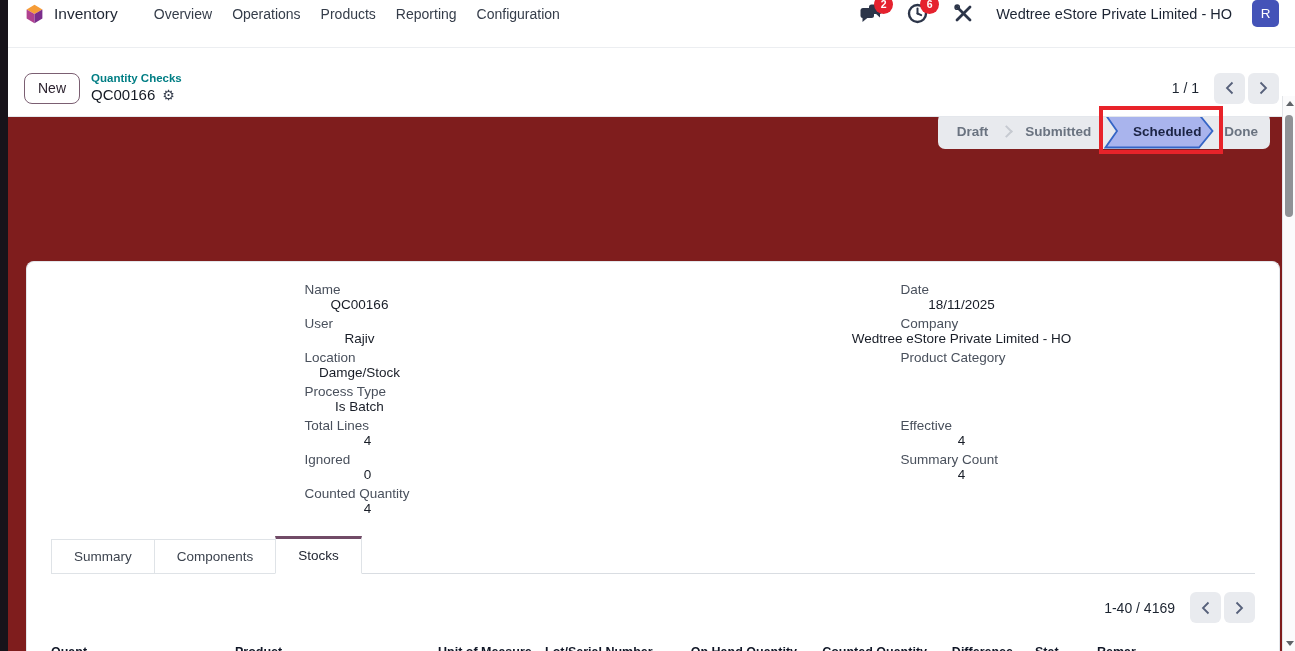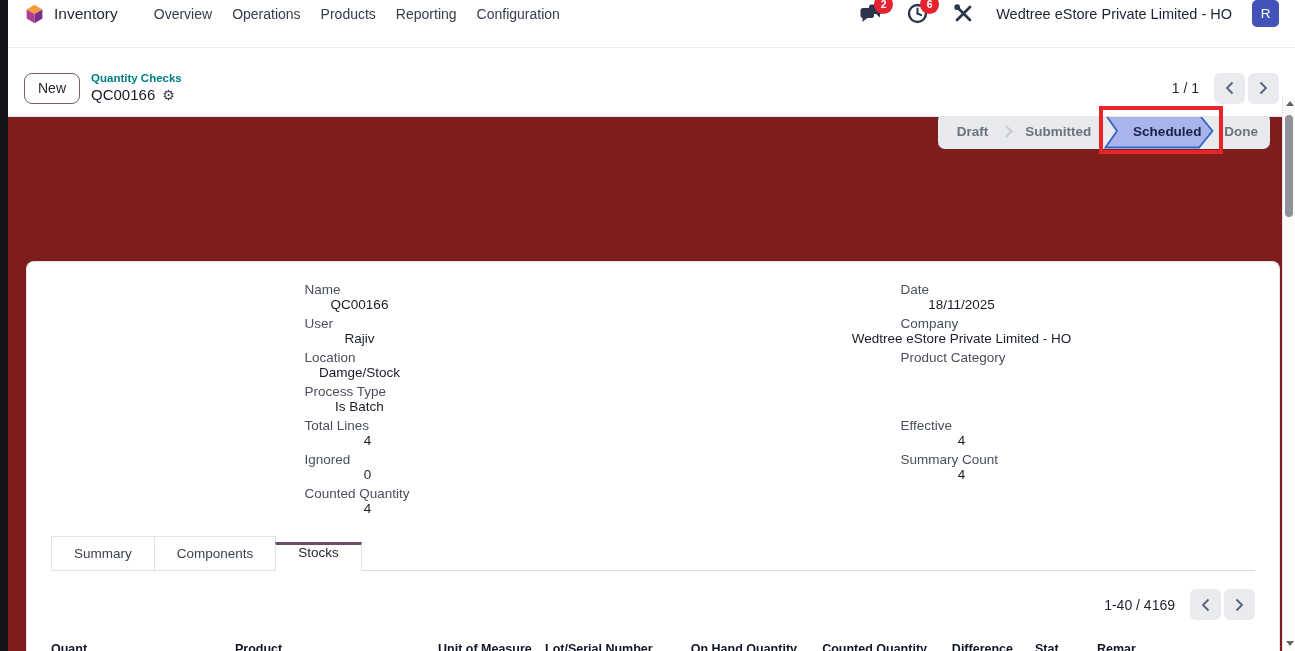--- a/index.html
+++ b/index.html
@@ -68,21 +68,21 @@
   .fcol-left .flabel { width:110px; }
   .fcol-right .flabel { width:122px; }
   .fvalue { font-size:13.5px; color:#181d27; cursor:text; }
   .fvalue.num { padding-left:16px; }
 
   
   .tabs { margin-top:16px; display:flex; align-items:flex-end; border-bottom:1px solid #d9dde2; }
   .tab { background:#fff; border:1px solid #dfe3e7; padding:9px 22px; font-size:13.5px; color:#3c434e;
          margin-bottom:-1px; cursor:pointer; }
   .tab + .tab { margin-left:-1px; }
-  .tab.active { border-top:3px solid #714B67; border-bottom:1px solid #fff; padding-top:0; padding-bottom:10px; color:#222733; }
+  .tab.active { border-top:3px solid #714B67; border-bottom:1px solid #fff; padding-top:9px; padding-bottom:10px; color:#222733; }
 
   
   .list-pager { margin-top:18px; display:flex; justify-content:flex-end; align-items:center; }
   .list-pager .pager-text { font-size:14px; }
 
   
   table { width:100%; border-collapse:collapse; margin-top:12px; table-layout:fixed; }
   th { font-size:12.5px; font-weight:700; color:#101626; text-align:left; padding:10px 8px 11px 0;
        border-bottom:1px solid #d9dde2; white-space:nowrap; overflow:hidden; cursor:pointer; }
   th.r, td.r { text-align:right; }

